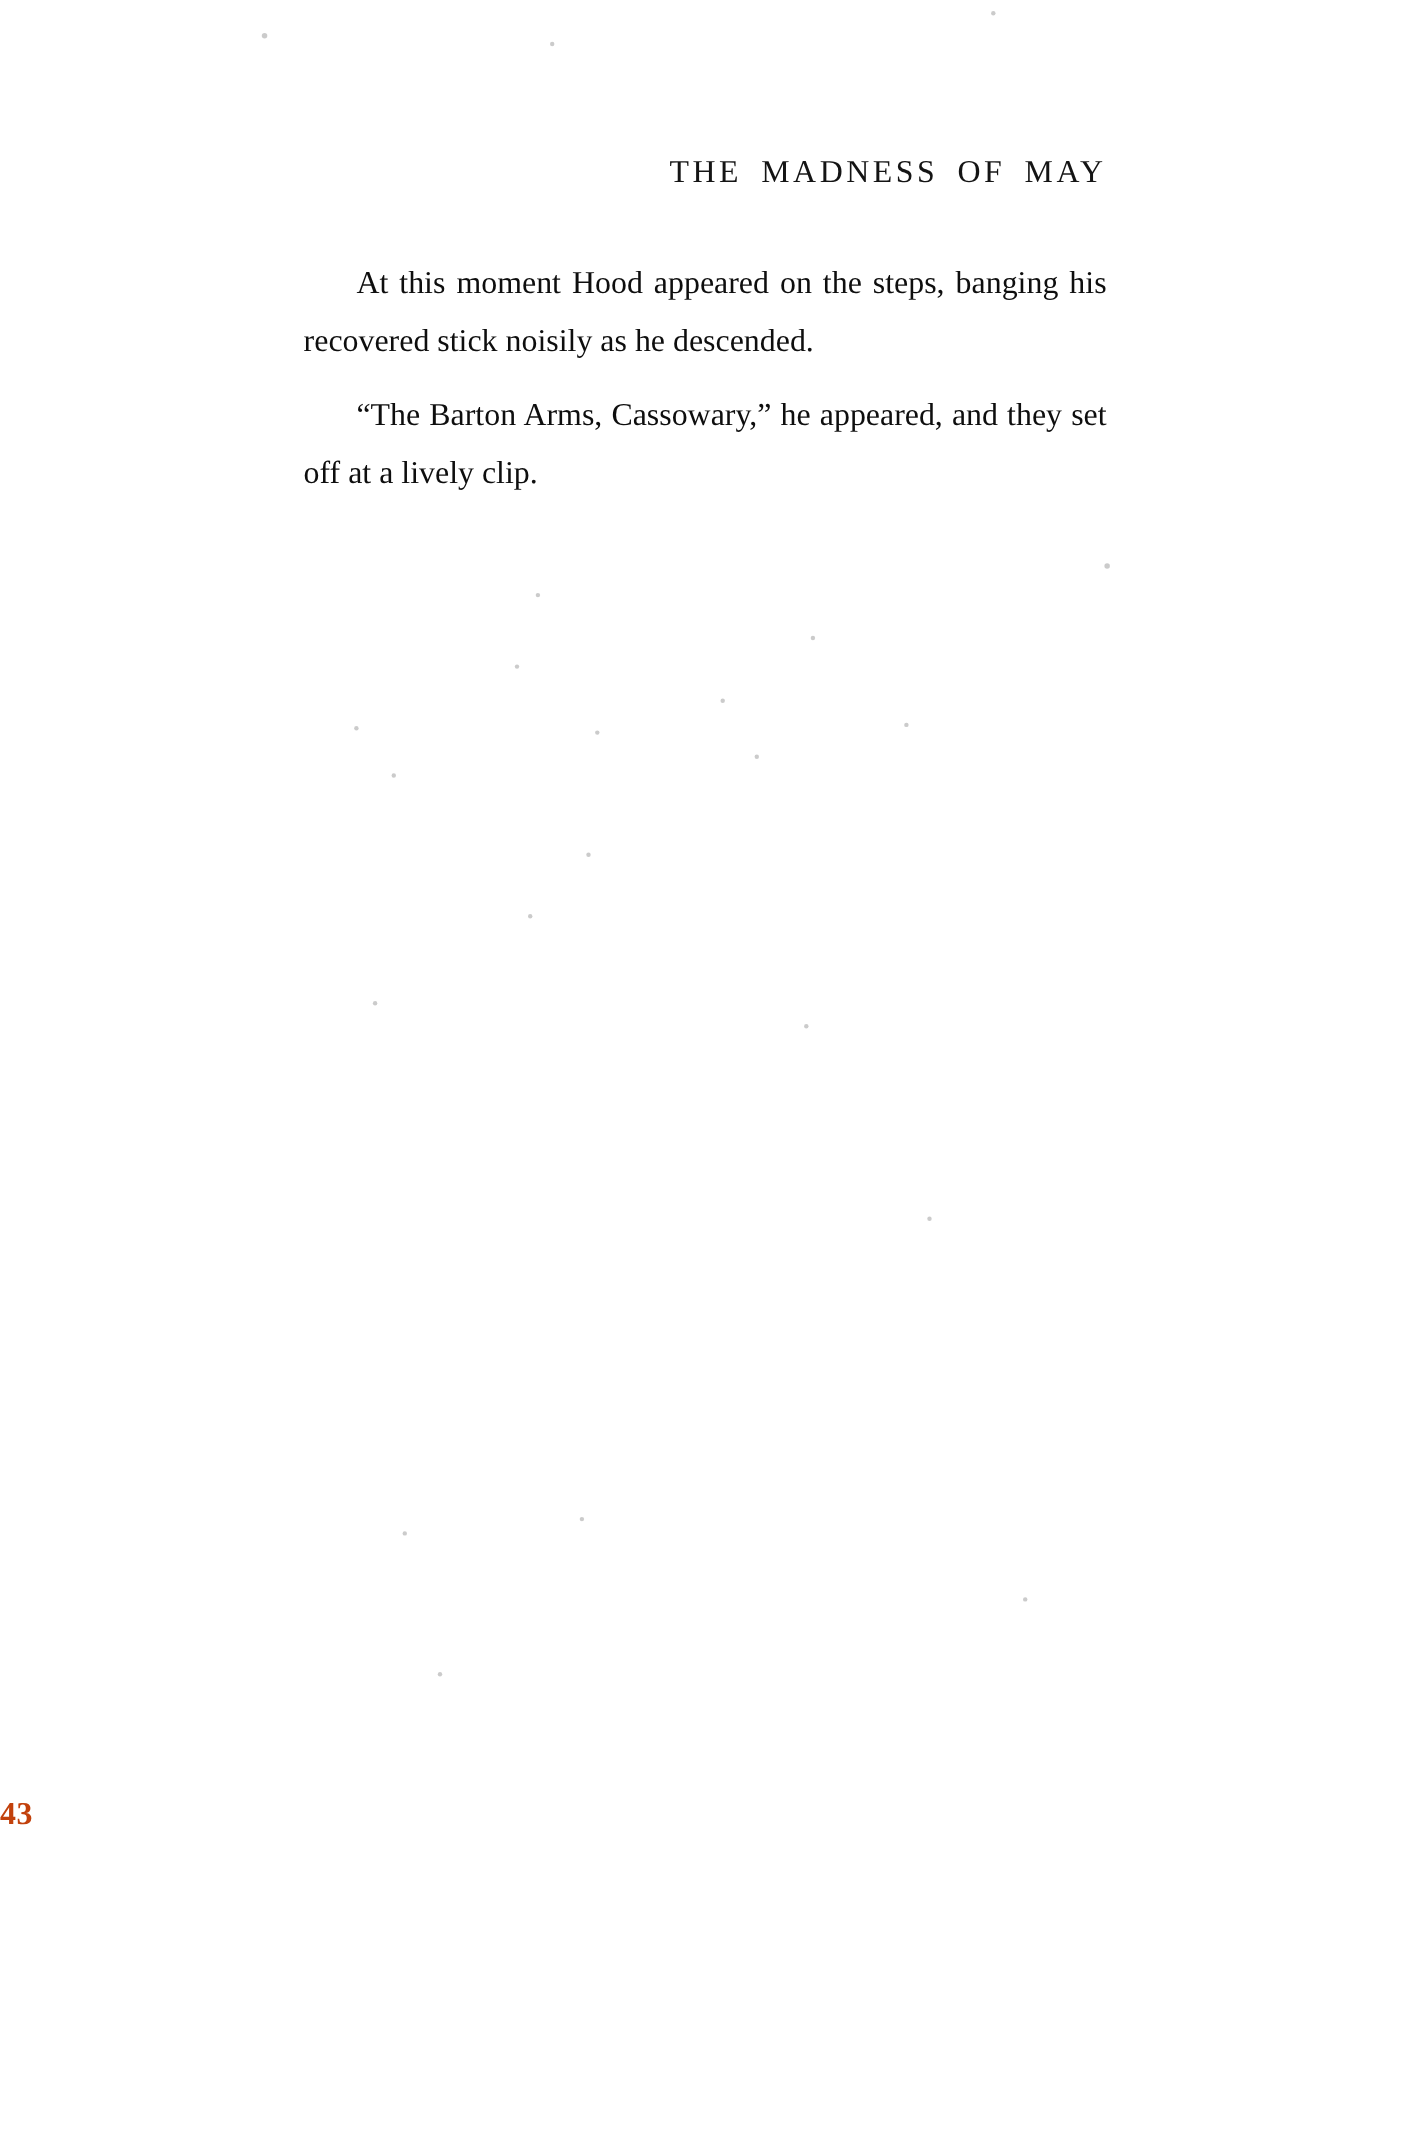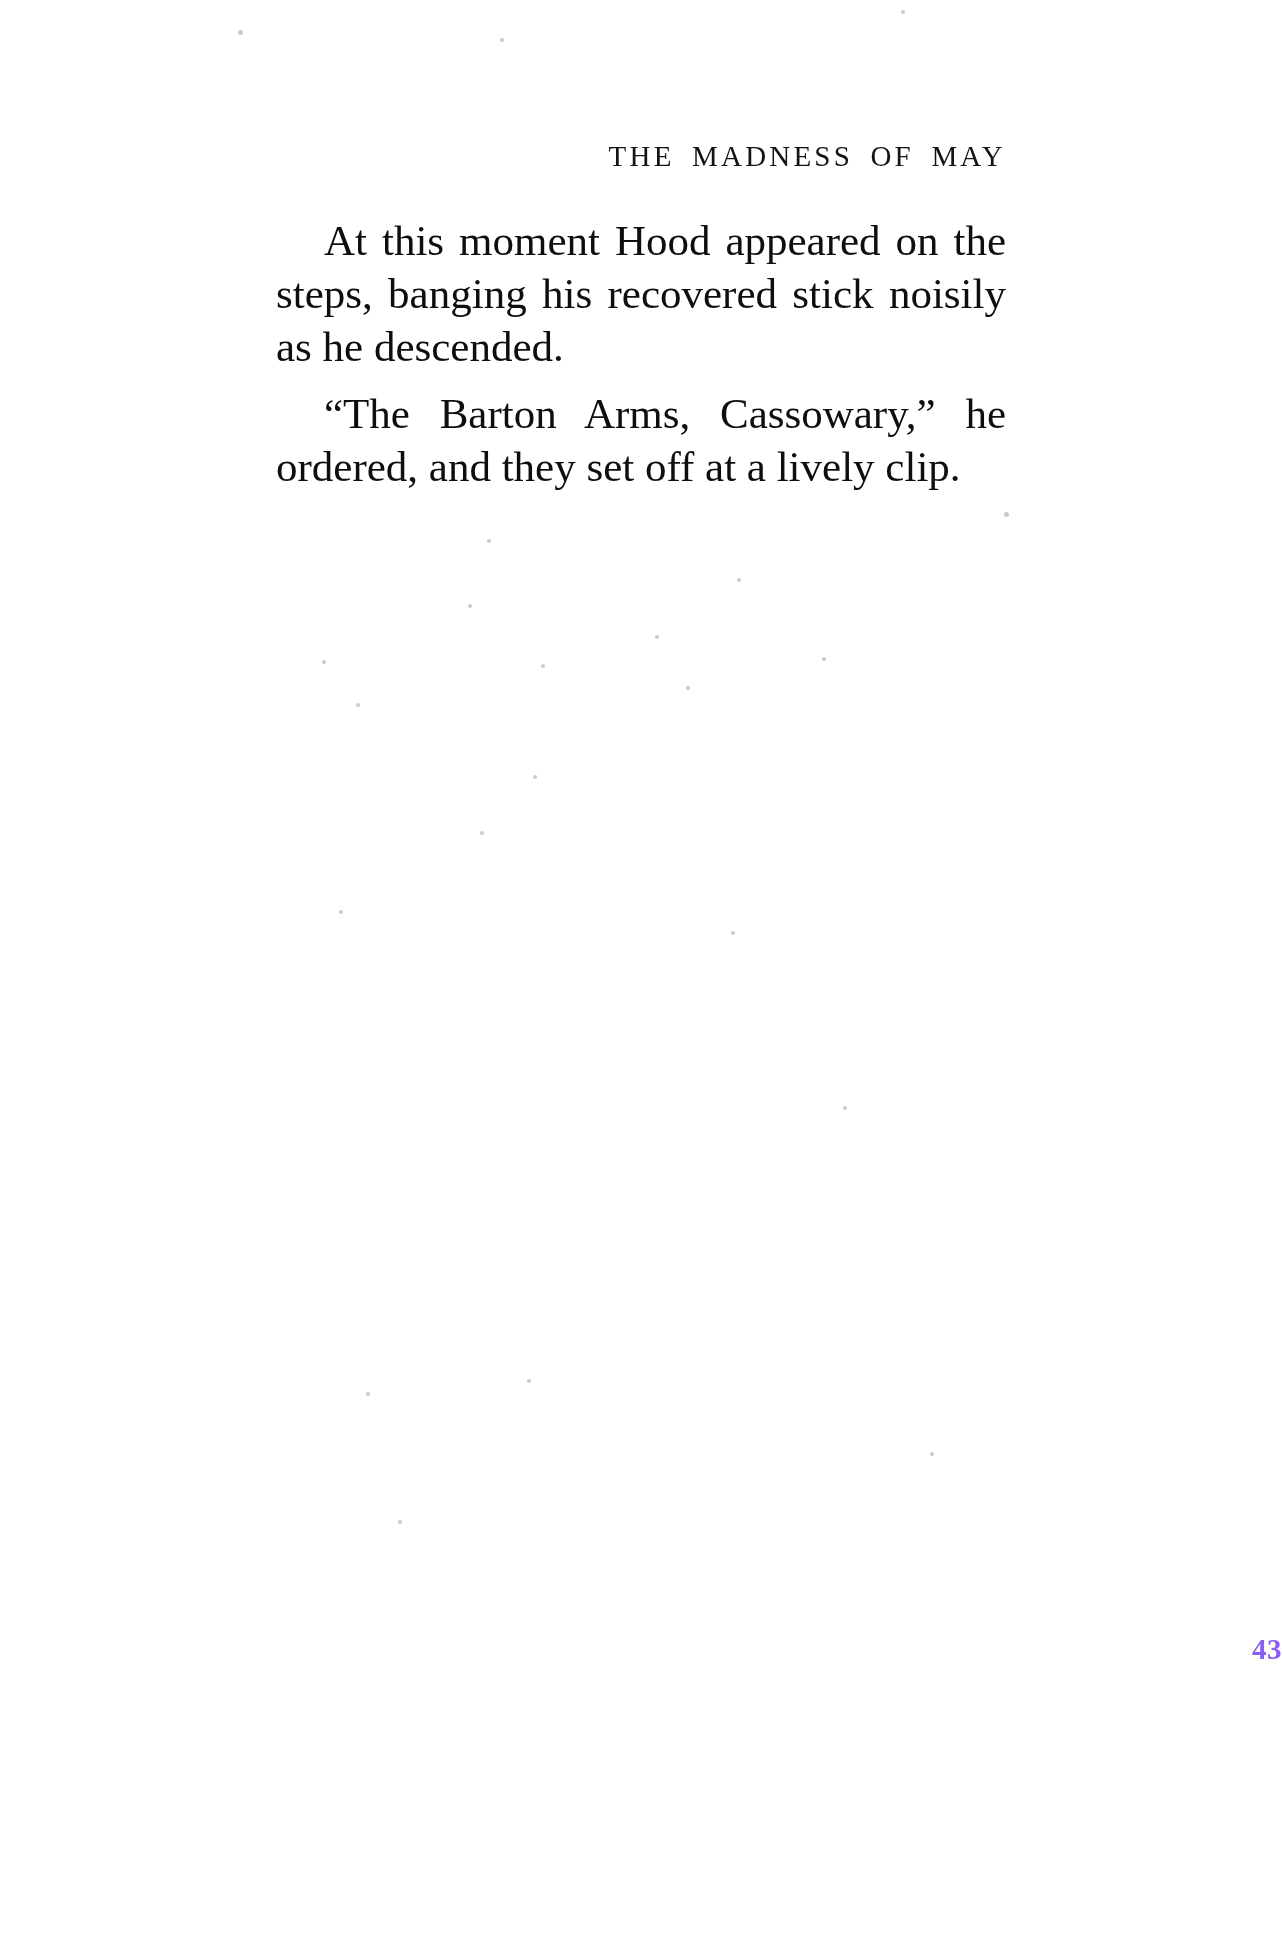--- a/index.html
+++ b/index.html
@@ -44,22 +44,22 @@
     margin-top: 140px;
     text-align: right;
     font-size: 29px;
     letter-spacing: 3.2px;
     word-spacing: 7px;
     font-weight: 400;
     color: #141414;
   }
 
   .body-text {
-    margin-top: 41px;
-    font-size: 43px;
+    margin-top: 58px;
+    font-size: 29px;
     line-height: 53px;
     text-align: justify;
     color: #0e0e0e;
   }
 
   .body-text p {
     margin: 0;
   }
 
   .body-text p + p {
@@ -69,24 +69,24 @@
   .indent {
     display: inline-block;
     width: 48px;
   }
 
   .folio {
     position: absolute;
     left: 0;
     right: 0;
     top: 1633px;
-    text-align: right;
+    text-align: left;
     font-size: 29px;
     font-weight: 700;
-    color: #8b5cf6;
+    color: #c2410c;
     letter-spacing: 0.5px;
   }
 </style>
 </head>
 <body>
 
 <div class="page">
 
   <div class="speck" style="left:238px; top:30px; width:5px; height:5px;"></div>
   <div class="speck" style="left:500px; top:38px; width:4px; height:4px;"></div>
@@ -110,20 +110,20 @@
   <div class="speck" style="left:527px; top:1379px; width:4px; height:4px;"></div>
   <div class="speck" style="left:398px; top:1520px; width:4px; height:4px;"></div>
   <div class="speck" style="left:930px; top:1452px; width:4px; height:4px;"></div>
 
   <div class="content">
 
     <div class="running-head">THE MADNESS OF MAY</div>
 
     <div class="body-text">
       <p><span class="indent"></span><span>At this moment Hood appeared on the steps, banging his recovered stick noisily as he descended.</span></p>
-      <p><span class="indent"></span><span>“The Barton Arms, Cassowary,” he ordered, and they set off at a lively clip.</span></p>
+      <p><span class="indent"></span><span>“The Barton Arms, Cassowary,” he appeared, and they set off at a lively clip.</span></p>
     </div>
 
   </div>
 
   <div class="folio">43</div>
 
 </div>
 
 </body></html>

